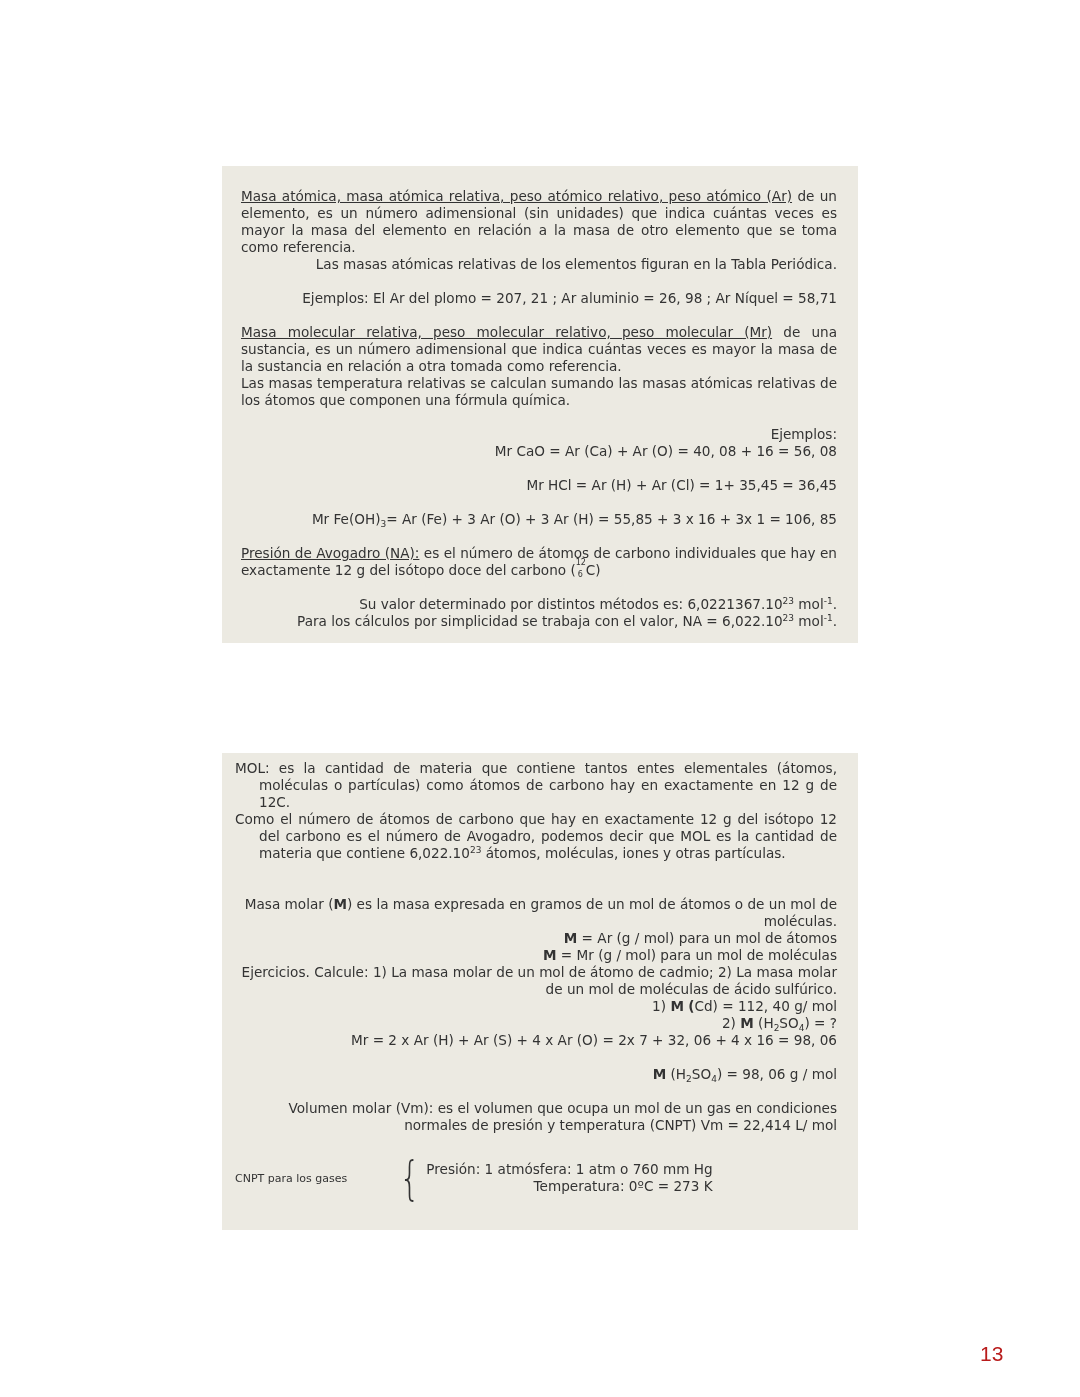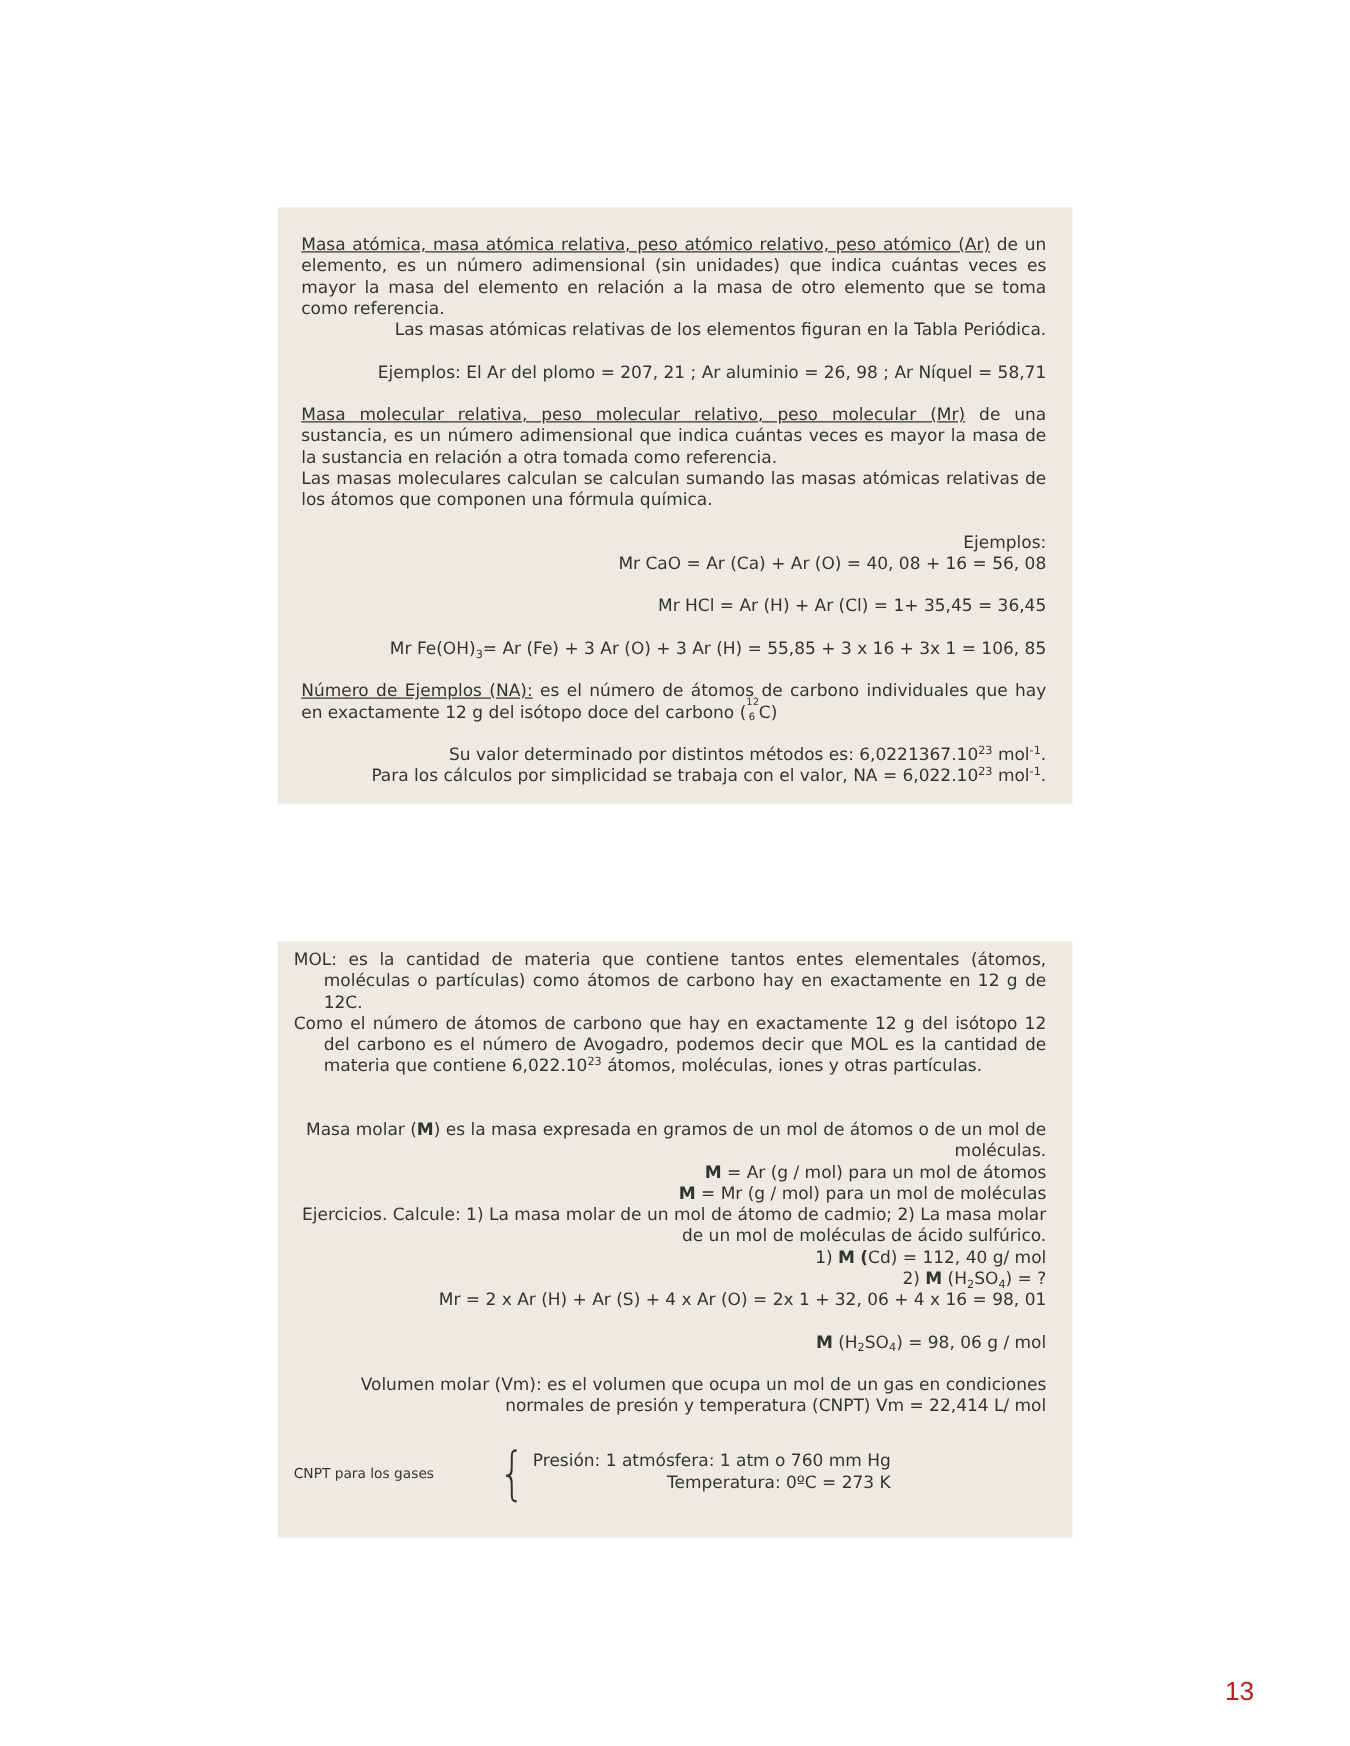--- a/index.html
+++ b/index.html
@@ -37,47 +37,47 @@
 </head>
 <body>
 
 <div class="slide" id="slide1">
   <p class="p"><span class="u">Masa atómica, masa atómica relativa, peso atómico relativo, peso atómico (Ar)</span><span> de un elemento, es un número adimensional (sin unidades) que indica cuántas veces es mayor la masa del elemento en relación a la masa de otro elemento que se toma como referencia.</span></p>
   <p class="p left">Las masas atómicas relativas de los elementos figuran en la Tabla Periódica.</p>
   <div class="gap"></div>
   <p class="p left">Ejemplos: El Ar del plomo = 207, 21 ; Ar aluminio = 26, 98 ; Ar Níquel = 58,71</p>
   <div class="gap"></div>
   <p class="p"><span class="u">Masa molecular relativa, peso molecular relativo, peso molecular (Mr)</span><span> de una sustancia, es un número adimensional que indica cuántas veces es mayor la masa de la sustancia en relación a otra tomada como referencia.</span></p>
-  <p class="p">Las masas moleculares calculan se calculan sumando las masas atómicas relativas de los átomos que componen una fórmula química.</p>
+  <p class="p">Las masas temperatura relativas se calculan sumando las masas atómicas relativas de los átomos que componen una fórmula química.</p>
   <div class="gap"></div>
   <p class="p left">Ejemplos:</p>
   <p class="p left">Mr CaO = Ar (Ca) + Ar (O) = 40, 08 + 16  = 56, 08</p>
   <div class="gap"></div>
   <p class="p left">Mr HCl = Ar (H) + Ar (Cl) = 1+ 35,45 = 36,45</p>
   <div class="gap"></div>
   <p class="p left"><span>Mr Fe(OH)</span><sub>3</sub><span>= Ar (Fe) + 3 Ar (O) + 3 Ar (H) = 55,85 + 3 x 16 + 3x 1 = 106, 85</span></p>
   <div class="gap"></div>
-  <p class="p"><span class="u">Número de Ejemplos (NA):</span><span> es el número de átomos de carbono individuales que hay en exactamente 12 g del isótopo doce del carbono (</span><span class="iso"><span class="a">12</span><span class="z">6</span></span><span>C</span><span>)</span></p>
+  <p class="p"><span class="u">Presión de Avogadro (NA):</span><span> es el número de átomos de carbono individuales que hay en exactamente 12 g del isótopo doce del carbono (</span><span class="iso"><span class="a">12</span><span class="z">6</span></span><span>C</span><span>)</span></p>
   <div class="gap"></div>
   <p class="p left"><span>Su valor determinado por distintos métodos es: 6,0221367.10</span><sup>23</sup><span> mol</span><sup>-1</sup><span>.</span></p>
   <p class="p left"><span>Para los cálculos por simplicidad se trabaja con el valor, NA = 6,022.10</span><sup>23</sup><span> mol</span><sup>-1</sup><span>.</span></p>
 </div>
 
 <div class="slide" id="slide2">
   <p class="p hang">MOL: es la cantidad de materia que contiene tantos entes elementales (átomos, moléculas o partículas) como átomos de carbono hay en exactamente en 12 g de 12C.</p>
   <p class="p hang"><span>Como el número de átomos de carbono que hay en exactamente 12 g del isótopo 12 del carbono es el número de Avogadro, podemos decir que MOL es la cantidad de materia que contiene 6,022.10</span><sup>23</sup><span> átomos, moléculas, iones y otras partículas.</span></p>
   <div class="gap"></div>
   <div class="gap"></div>
   <p class="p hang left"><span>Masa molar (</span><span class="M">M</span><span>) es la masa expresada en gramos de un mol de átomos o de un mol de moléculas.</span></p>
   <p class="p left"><span class="M">M</span><span> = Ar (g / mol) para un mol de átomos</span></p>
   <p class="p left"><span class="M">M</span><span> = Mr (g / mol) para un mol de moléculas</span></p>
   <p class="p hang left">Ejercicios. Calcule: 1) La masa molar de un mol de átomo de cadmio; 2) La masa molar de un mol de moléculas de ácido sulfúrico.</p>
   <p class="p left"><span>1) </span><span class="M">M</span> <span class="M">(</span><span>Cd) =  112, 40 g/ mol</span></p>
   <p class="p left"><span>2) </span><span class="M">M</span><span> (H</span><sub>2</sub><span>SO</span><sub>4</sub><span>) = ?</span></p>
-  <p class="p left indent">Mr = 2 x Ar (H) + Ar (S) + 4 x Ar (O) = 2x 1 + 32, 06 + 4 x 16 = 98, 01</p>
+  <p class="p left indent">Mr = 2 x Ar (H) + Ar (S) + 4 x Ar (O) = 2x 7 + 32, 06 + 4 x 16 = 98, 06</p>
   <div class="gap"></div>
   <p class="p left indent"><span class="M">M</span><span> (H</span><sub>2</sub><span>SO</span><sub>4</sub><span>) = 98, 06 g / mol</span></p>
   <div class="gap"></div>
   <p class="p hang left">Volumen molar (Vm): es el volumen que ocupa un mol de un gas en condiciones normales de presión y temperatura (CNPT) Vm = 22,414 L/ mol</p>
   <div class="gap"></div>
   <div class="cnpt">
     <span class="cnpt-label">CNPT para los gases</span>
     <span class="brace">{</span>
     <div>
       <p class="p left">Presión: 1 atmósfera: 1 atm o 760 mm Hg</p>

